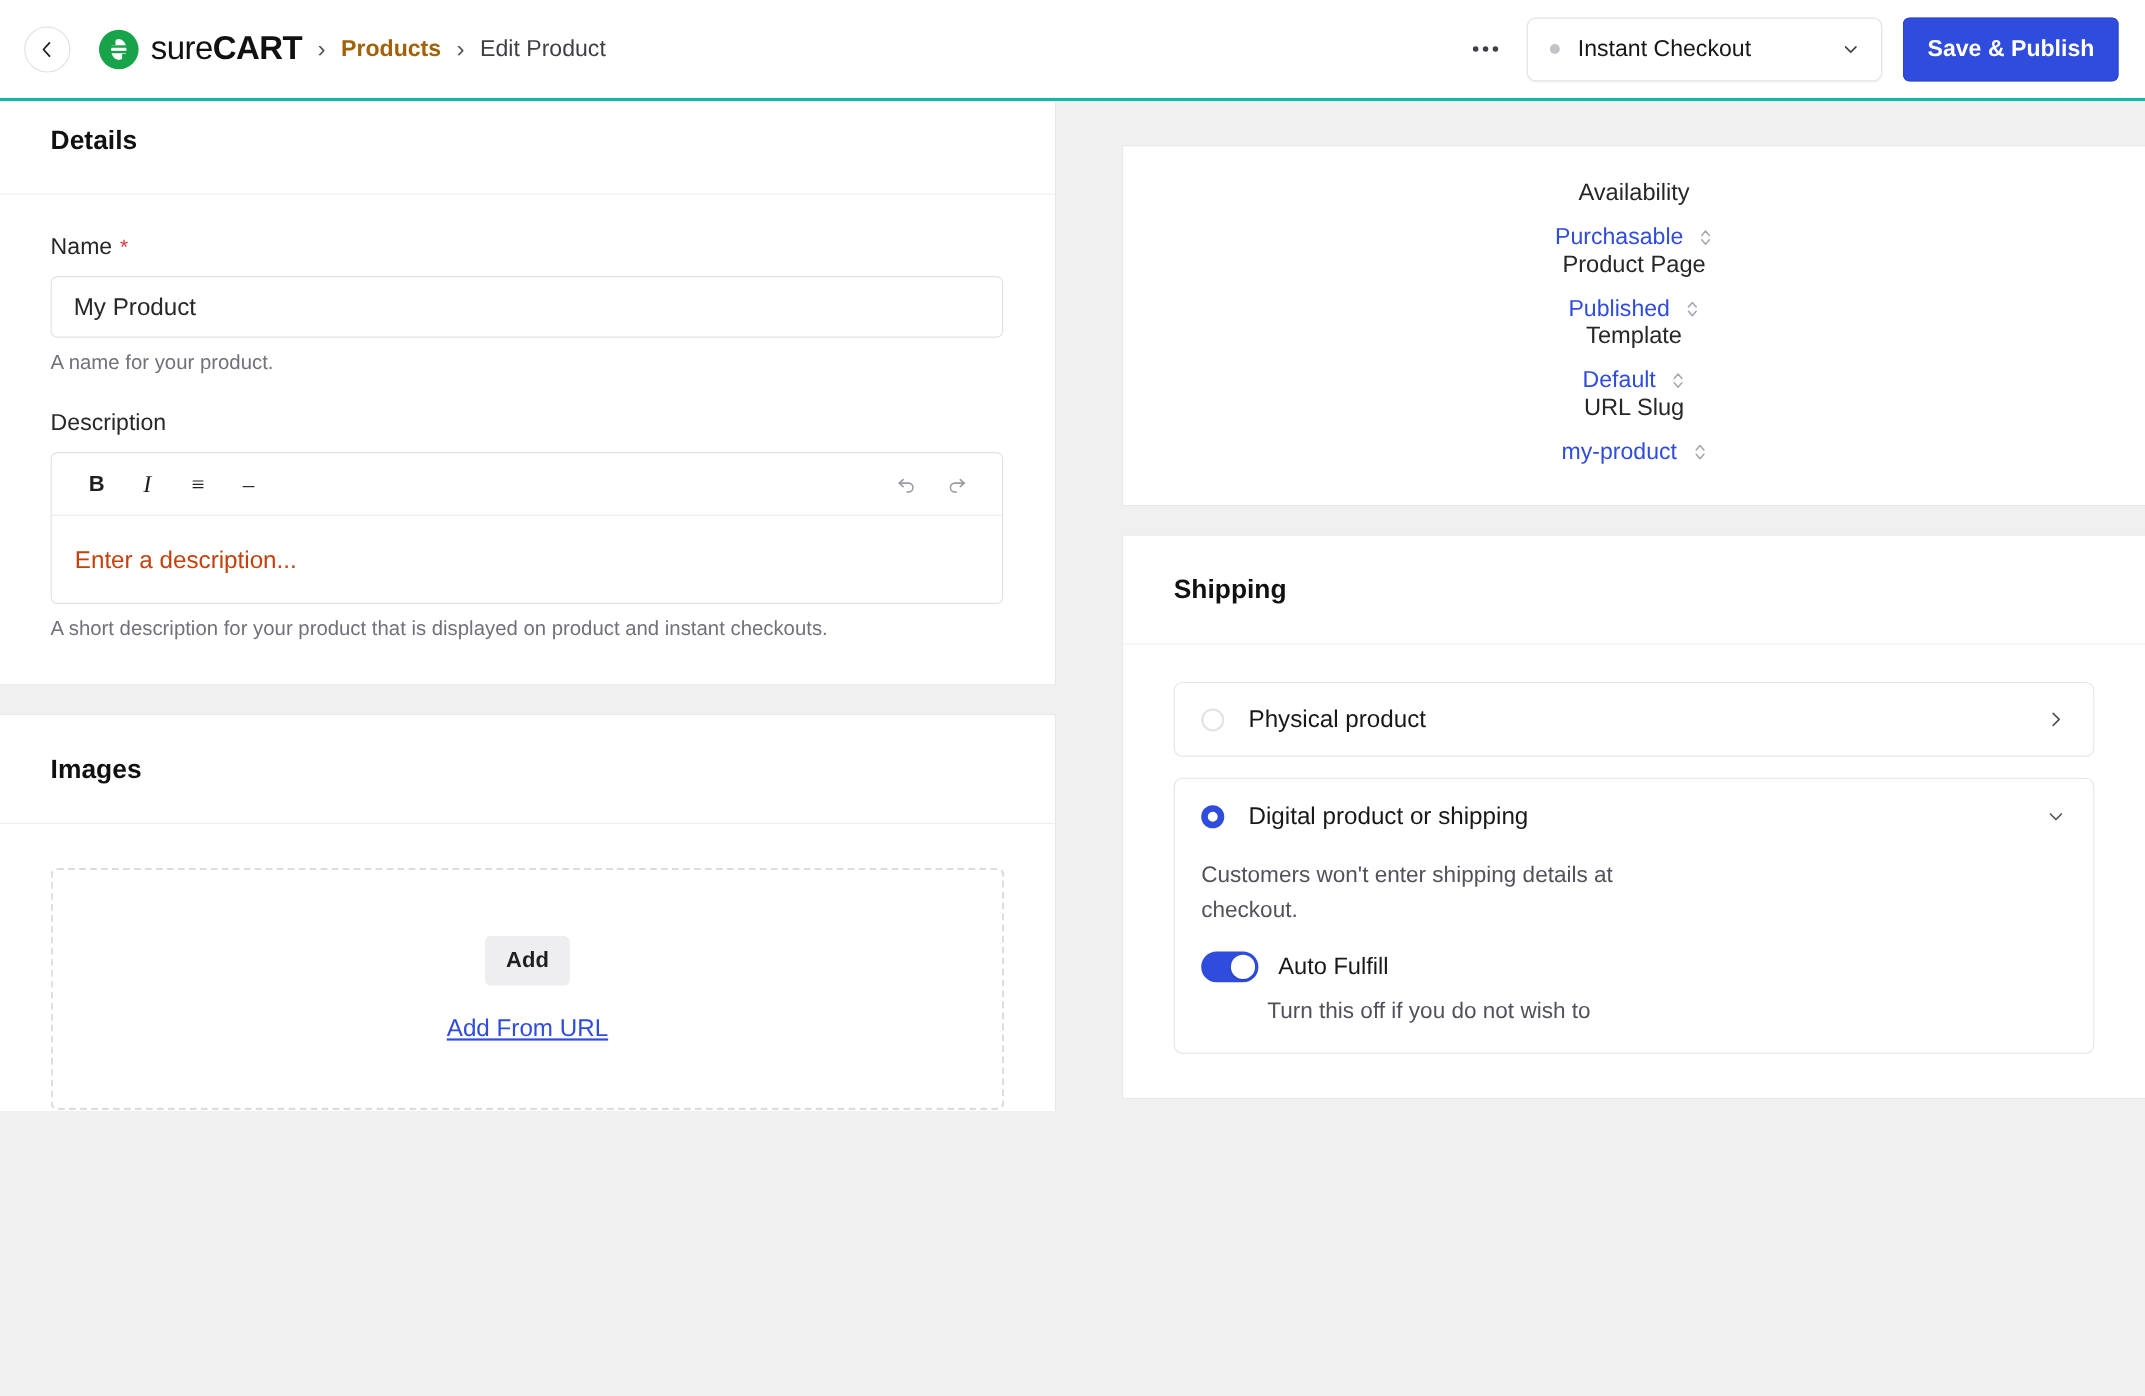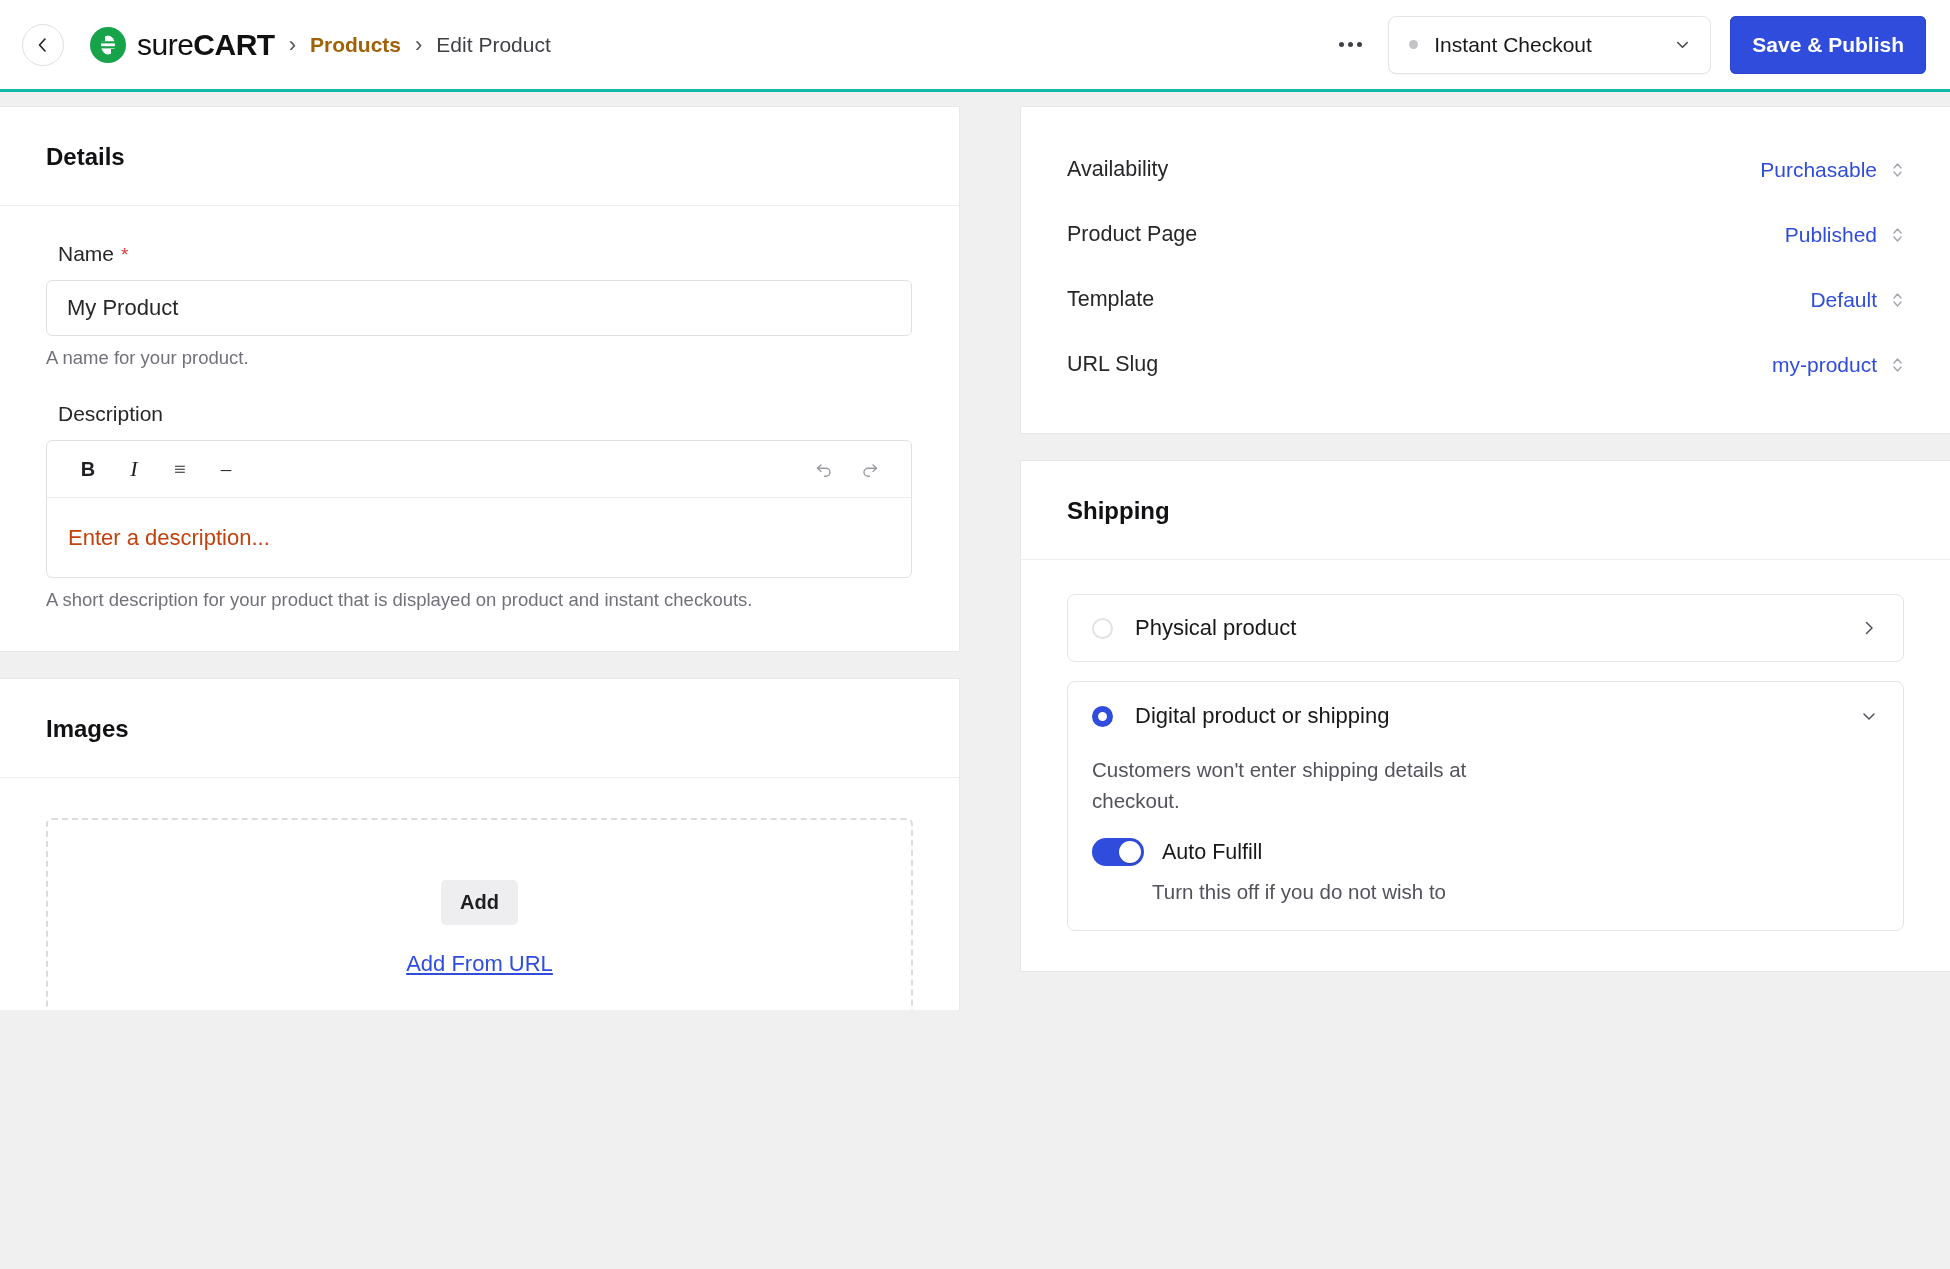--- a/index.html
+++ b/index.html
@@ -110,24 +110,24 @@
     font-family: "Liberation Sans", sans-serif;
     white-space: nowrap;
     box-shadow: inset 0 0 0 1px #2a46d0;
   }
 
   
   .page {
     position: relative;
     height: 918px;
     background: #f0f0f1;
-    padding-top: 14px;
+    padding-top: 29px;
     display: flex;
     gap: 60px;
-    align-items: flex-start;
+    align-items: center;
     overflow: hidden;
   }
   .col-left { width: 960px; flex: 0 0 960px; }
   .col-right { width: 930px; flex: 0 0 930px; }
 
   .card {
     background: #fff;
     border: 1px solid #e8e8ea;
     border-left: none;
   }
@@ -139,21 +139,21 @@
     border-bottom: 1px solid #eeeef0;
   }
   .card-title {
     font-size: 24px; font-weight: 700; color: #111114;
   }
   .card-body { padding: 36px 46px 40px 46px; }
 
   
   .field-label {
     font-size: 21px; color: #27272a; margin-bottom: 14px;
-    display: flex; align-items: baseline; gap: 7px; margin-left: 12px;
+    display: flex; align-items: baseline; gap: 7px;
   }
   .req { color: #d93838; font-size: 19px; }
   .text-input {
     width: 866px;
     height: 56px;
     border: 1px solid #e1e1e4;
     border-radius: 6px;
     background: #fff;
     font-size: 22px;
     color: #27272a;
@@ -242,20 +242,21 @@
   }
   .toggle.on { background: #2f4cdd; }
   .toggle.on .knob { left: auto; right: 3px; }
   .featured-wrap { display: flex; align-items: center; gap: 18px; }
   .featured-label { font-size: 23px; color: #18181b; }
 
   .pub-row {
     display: flex; align-items: center; justify-content: space-between;
     padding: 0 0 0 0;
     height: 65px;
+    flex-direction: column;
   }
   .pub-key { font-size: 21.5px; color: #27272a; }
   .pub-val-wrap { display: flex; align-items: center; gap: 14px; }
   .pub-val { font-size: 21px; color: #2f4cdd; }
   .stepper { display: flex; flex-direction: column; gap: 2px; color: #a5a5ae; }
 
   
   .opt-card {
     border: 1px solid #e4e4e7;
     border-radius: 8px;

